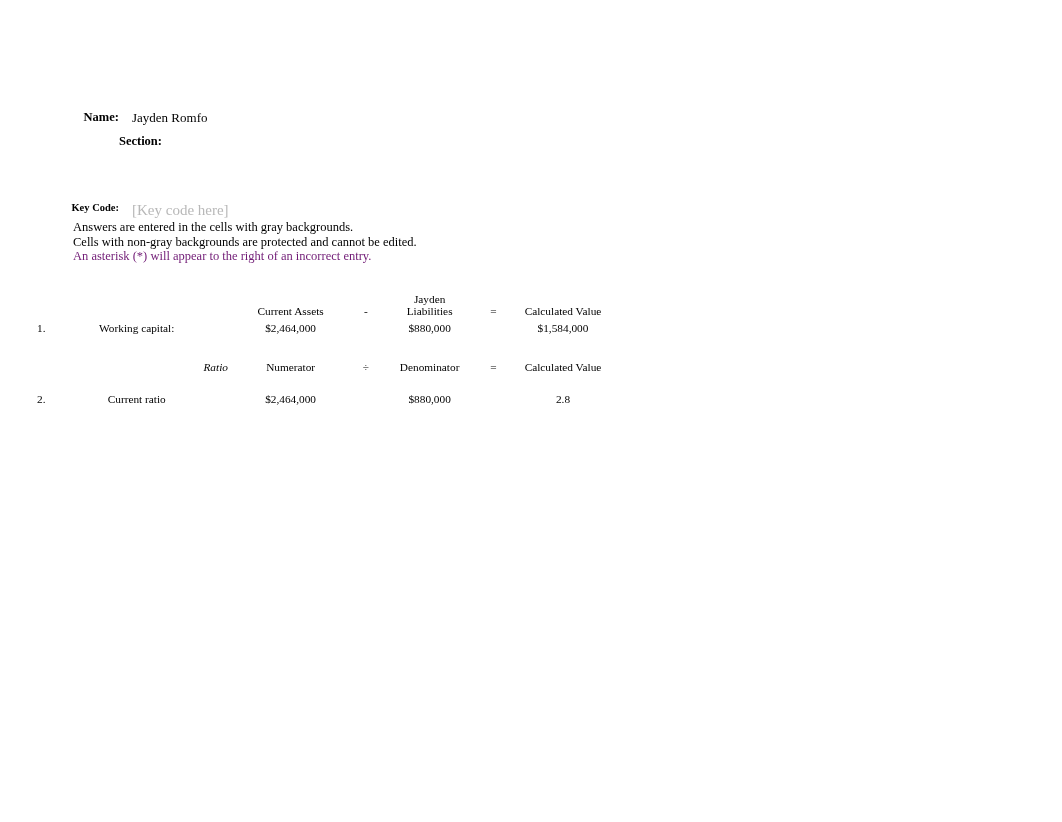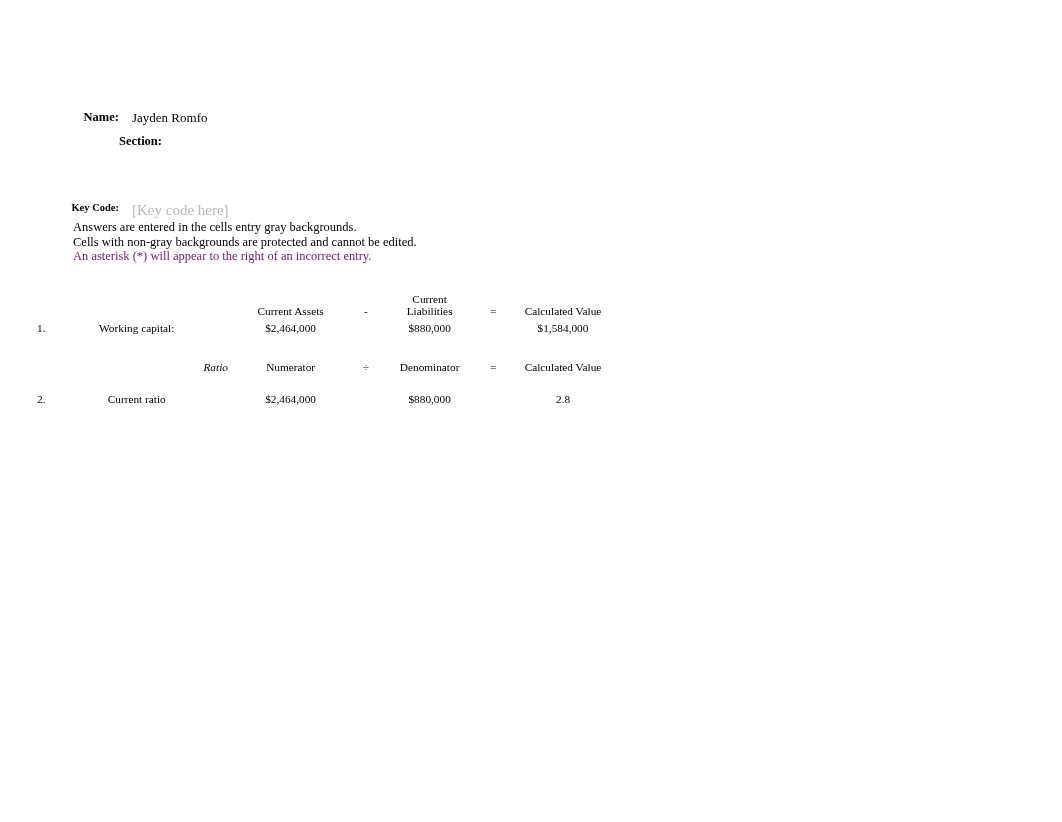--- a/index.html
+++ b/index.html
@@ -147,35 +147,35 @@
     <div class="spacer-md"></div>
 
     <div class="info-row r-keycode">
       <span class="info-label small">Key Code:</span>
       <span class="info-value placeholder">[Key code here]</span>
     </div>
 
   </div>
 
   <div class="instructions">
-    <div>Answers are entered in the cells entry gray backgrounds.</div>
+    <div>Answers are entered in the cells with gray backgrounds.</div>
     <div>Cells with non-gray backgrounds are protected and cannot be edited.</div>
     <div class="instr-red">An asterisk (*) will appear to the right of an incorrect entry.</div>
   </div>
 
   <table class="calc-table">
     <tbody>
 
       <tr class="header-row">
         <td class="col-num"></td>
         <td class="col-label"></td>
         <td class="col-operand1">Current Assets</td>
         <td class="col-op">-</td>
         <td class="col-operand2">
-          <span class="hdr-wrap">Current</span>
+          <span class="hdr-wrap">Jayden</span>
           <span class="hdr-wrap">Liabilities</span>
         </td>
         <td class="col-eq">=</td>
         <td class="col-result">Calculated Value</td>
       </tr>
 
       <tr class="data-row">
         <td class="col-num">1.</td>
         <td class="col-label">Working capital:</td>
         <td class="col-operand1">$2,464,000</td>

